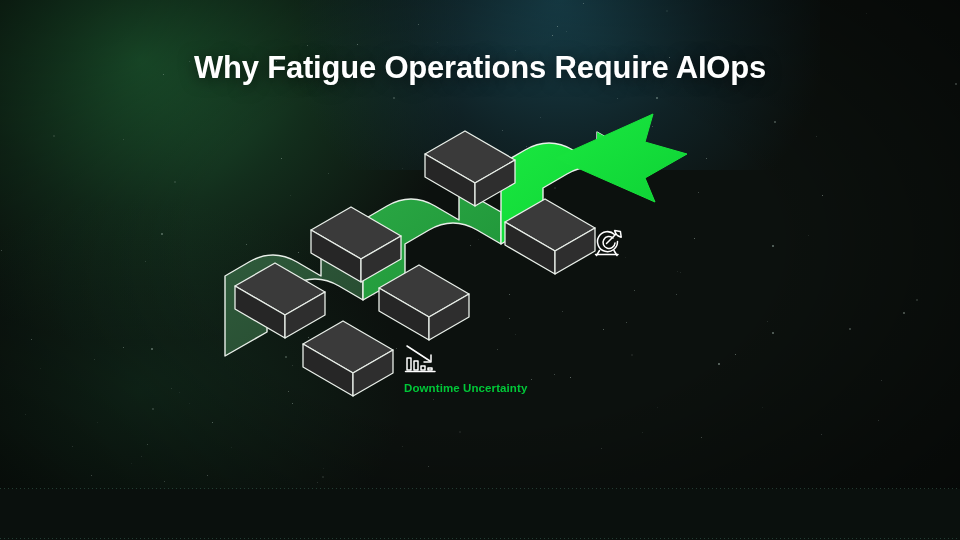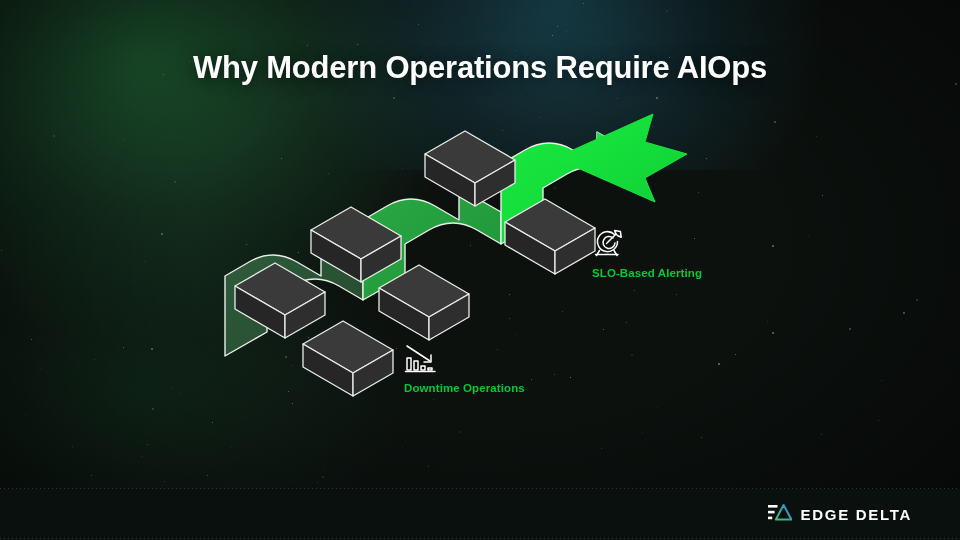--- a/index.html
+++ b/index.html
@@ -219,21 +219,21 @@
       <i style="left: 97px; top: 422px; width: 1px; height: 1px; opacity: 0.15;"></i>
       <i style="left: 515px; top: 50px; width: 1px; height: 1px; opacity: 0.2;"></i>
       <i style="left: 179px; top: 392px; width: 1px; height: 1px; opacity: 0.14;"></i>
       <i style="left: 72px; top: 446px; width: 1px; height: 1px; opacity: 0.31;"></i>
       <i style="left: 163px; top: 74px; width: 1px; height: 1px; opacity: 0.49;"></i>
       <i style="left: 285px; top: 356px; width: 2px; height: 2px; opacity: 0.29;"></i>
       <i style="left: 669px; top: 57px; width: 1px; height: 1px; opacity: 0.55;"></i>
     </div>
   <div class="vignette"></div>
 
-  <h1 class="title">Why Modern Operations Require AIOps</h1>
+  <h1 class="title">Why Fatigue Operations Require AIOps</h1>
 
   <div class="iso">
     <svg width="500" height="290" viewBox="0 0 500 290" xmlns="http://www.w3.org/2000/svg">
       <defs>
         <linearGradient id="g-dark" x1="0" y1="0" x2="1" y2="1">
           <stop offset="0%" stop-color="#2f5c3c"></stop>
             <stop offset="100%" stop-color="#26492f"></stop>
         </linearGradient>
         <linearGradient id="g-mid" x1="0" y1="0" x2="1" y2="1">
           <stop offset="0%" stop-color="#2aa844"></stop>
@@ -303,54 +303,36 @@
       <svg width="34" height="30" viewBox="0 0 34 30" fill="none" stroke="#ffffff" stroke-width="1.5" stroke-linecap="round" stroke-linejoin="round">
         <path d="M3 2 L26 17"></path>
         <path d="M20 18 L27 18 L27 11"></path>
         <rect x="3" y="14" width="4" height="12"></rect>
         <rect x="10" y="17" width="4" height="9"></rect>
         <rect x="17" y="22" width="4" height="4"></rect>
         <rect x="24" y="24" width="4" height="2"></rect>
         <path d="M1.5 27.5 L31 27.5"></path>
       </svg>
     </div>
-    <h3 style="color:#00c838">Downtime Operations</h3>
+    <h3 style="color:#00c838">Downtime Uncertainty</h3>
   </div>
 
 
   <div class="callout" id="callout-2">
     <div class="ico">
       <svg width="34" height="30" viewBox="0 0 34 30" fill="none" stroke="#ffffff" stroke-width="1.5" stroke-linecap="round" stroke-linejoin="round">
         <path d="M22.5 5.5 A10 10 0 1 0 25.5 12.5"></path>
         <path d="M21 9 A6 6 0 1 0 23 14"></path>
         <path d="M14.5 14.5 L24 5"></path>
         <path d="M24 5 L22.6 1.6 L28.4 2.4 L29.2 8.2 L25.8 6.8 Z"></path>
         <path d="M7.5 21.5 L4.5 26.5"></path>
         <path d="M22 21.5 L25 26.5"></path>
         <path d="M3.5 25.5 L26 25.5"></path>
       </svg>
     </div>
-    <h3 style="color:#00c838">SLO-Based Alerting</h3>
   </div>
 
   <div class="footer-band"></div>
   <div class="divider"></div>
   <div class="divider bottom"></div>
 
-  <div class="logo">
-    <span>
-      <svg width="24" height="19" viewBox="0 0 24 19" xmlns="http://www.w3.org/2000/svg">
-        <defs>
-          <linearGradient id="lg-tri" x1="0" y1="1" x2="1" y2="0">
-            <stop offset="0%" stop-color="#3ec46a"></stop>
-            <stop offset="100%" stop-color="#2f86e8"></stop>
-          </linearGradient>
-        </defs>
-        <rect x="0" y="2" width="9.5" height="2.6" fill="#ffffff"></rect>
-        <rect x="0" y="7.8" width="6.6" height="2.6" fill="#ffffff"></rect>
-        <rect x="0" y="13.6" width="4.2" height="2.6" fill="#ffffff"></rect>
-        <path d="M15.6 2 L23.4 16.6 L7.8 16.6 Z" fill="none" stroke="url(#lg-tri)" stroke-width="2" stroke-linejoin="round"></path>
-      </svg>
-    </span>
-    <span class="word">EDGE DELTA</span>
-  </div>
 
 </div>
 
 </body></html>

